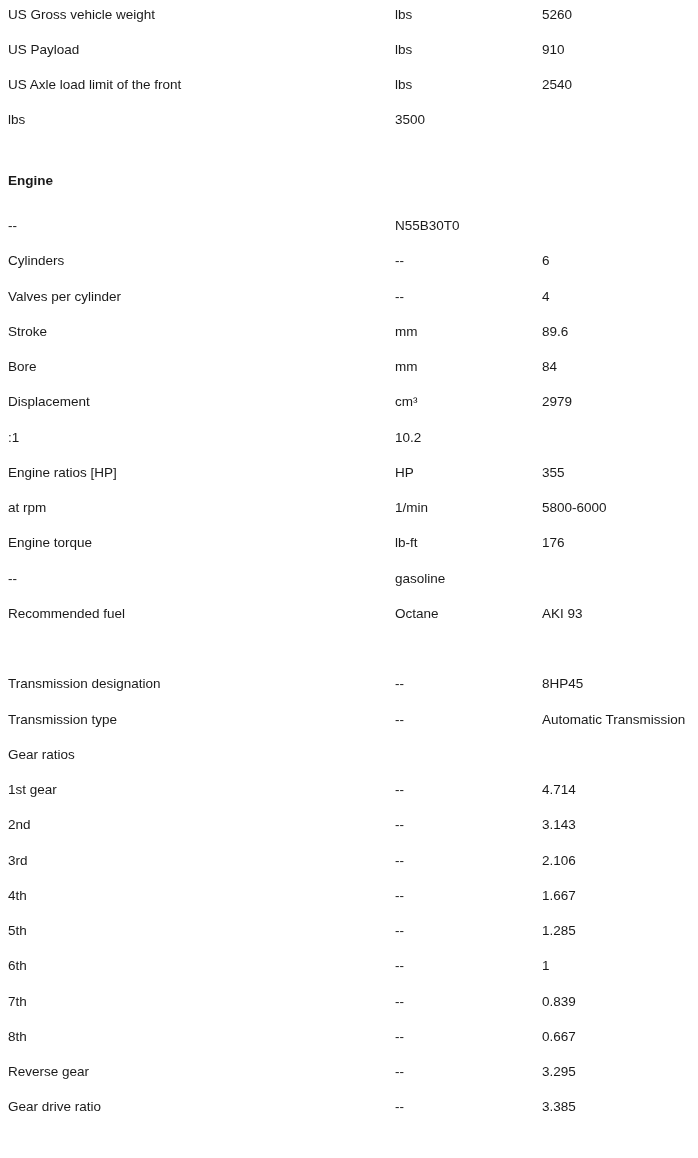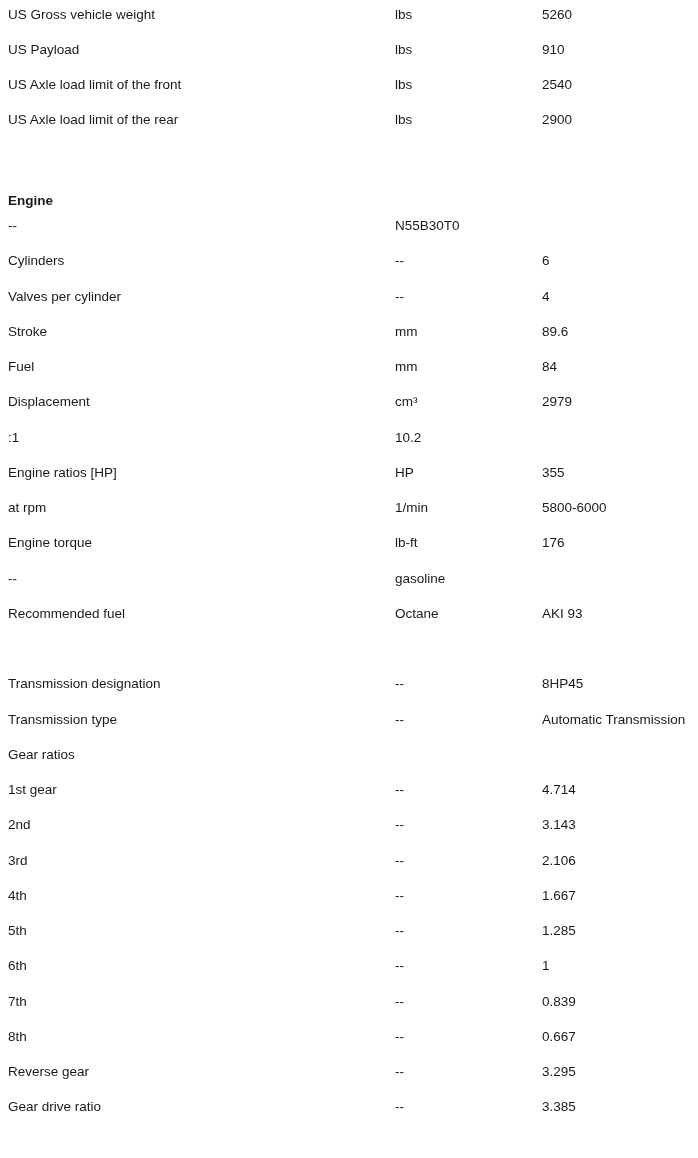--- a/index.html
+++ b/index.html
@@ -25,21 +25,21 @@
   }
   .row {
     display: grid;
     grid-template-columns: 387px 147px 1fr;
     height: 35.25px;
     align-items: center;
     white-space: nowrap;
   }
   .title-row {
     display: flex;
-    align-items: flex-end;
+    align-items: flex-start;
     height: 35.25px;
   }
   .section-title {
     font-weight: bold;
   }
   .label, .unit, .value {
     overflow: visible;
   }
 </style>
 </head>
@@ -60,23 +60,22 @@
     <span class="value">910</span>
   </div>
 
   <div class="row">
     <span class="label">US Axle load limit of the front</span>
     <span class="unit">lbs</span>
     <span class="value">2540</span>
   </div>
 
   <div class="row">
-    <span class="label">US Axle load limit of the rear</span>
-    <span class="unit">lbs</span>
-    <span class="value">2900</span>
+    <span class="unit">lbs</span>
+    <span class="value">3500</span>
   </div>
 </div>
 
   <div class="section">
     <div class="title-row">
       <span class="section-title">Engine</span>
     </div>
 
   <div class="row">
     <span class="unit">--</span>
@@ -95,21 +94,21 @@
     <span class="value">4</span>
   </div>
 
   <div class="row">
     <span class="label">Stroke</span>
     <span class="unit">mm</span>
     <span class="value">89.6</span>
   </div>
 
   <div class="row">
-    <span class="label">Fuel</span>
+    <span class="label">Bore</span>
     <span class="unit">mm</span>
     <span class="value">84</span>
   </div>
 
   <div class="row">
     <span class="label">Displacement</span>
     <span class="unit">cm³</span>
     <span class="value">2979</span>
   </div>
 

